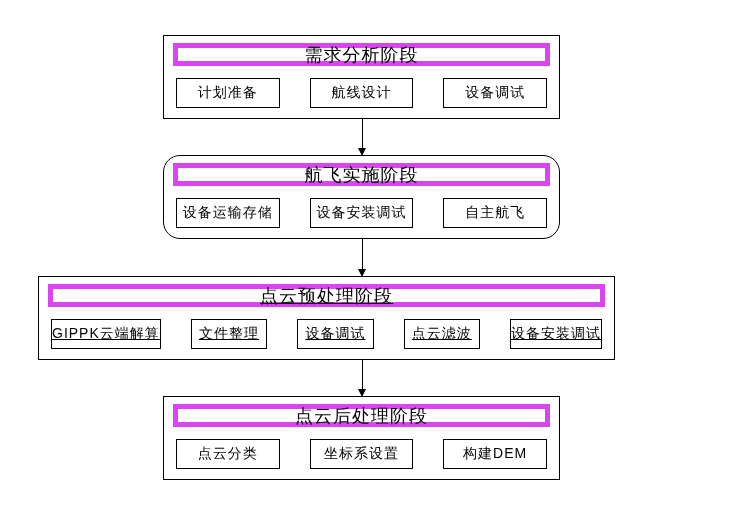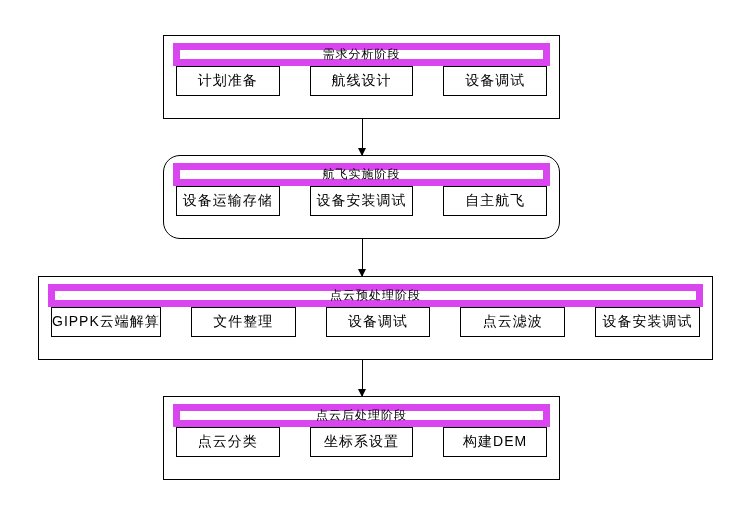--- a/index.html
+++ b/index.html
@@ -15,33 +15,33 @@
     position: absolute;
     box-sizing: border-box;
     border: 1px solid #000000;
     background: #ffffff;
     padding: 7px 9px 12px 9px;
     display: flex;
     flex-direction: column;
   }
   .stage-title {
     box-sizing: border-box;
-    border: 7px solid #d946ef;
+    border: 5px solid #d946ef;
     height: 23px;
     display: flex;
     align-items: center;
     justify-content: center;
-    font-size: 12px;
+    font-size: 18px;
     letter-spacing: 1px;
   }
   .stage-items {
     display: flex;
     justify-content: space-between;
     gap: 30px;
-    margin-top: 0;
+    margin-top: 12px;
     padding: 0 3px;
   }
   .stage-item {
     box-sizing: border-box;
     border: 1px solid #000000;
     flex: 1;
     height: 30px;
     display: flex;
     align-items: center;
     justify-content: center;
@@ -87,21 +87,21 @@
     <div class="stage-title">航飞实施阶段</div>
     <div class="stage-items">
       <div class="stage-item">设备运输存储</div>
       <div class="stage-item">设备安装调试</div>
       <div class="stage-item">自主航飞</div>
     </div>
   </div>
 
   <div class="flow-arrow" style="top:239px; height:37px;"></div>
 
-  <div class="stage" style="left:38px; top:276px; width:675px; height:84px;">
+  <div class="stage" style="left:38px; top:276px; width:577px; height:84px;text-decoration:underline;">
     <div class="stage-title">点云预处理阶段</div>
     <div class="stage-items">
       <div class="stage-item">GIPPK云端解算</div>
       <div class="stage-item">文件整理</div>
       <div class="stage-item">设备调试</div>
       <div class="stage-item">点云滤波</div>
       <div class="stage-item">设备安装调试</div>
     </div>
   </div>
 

